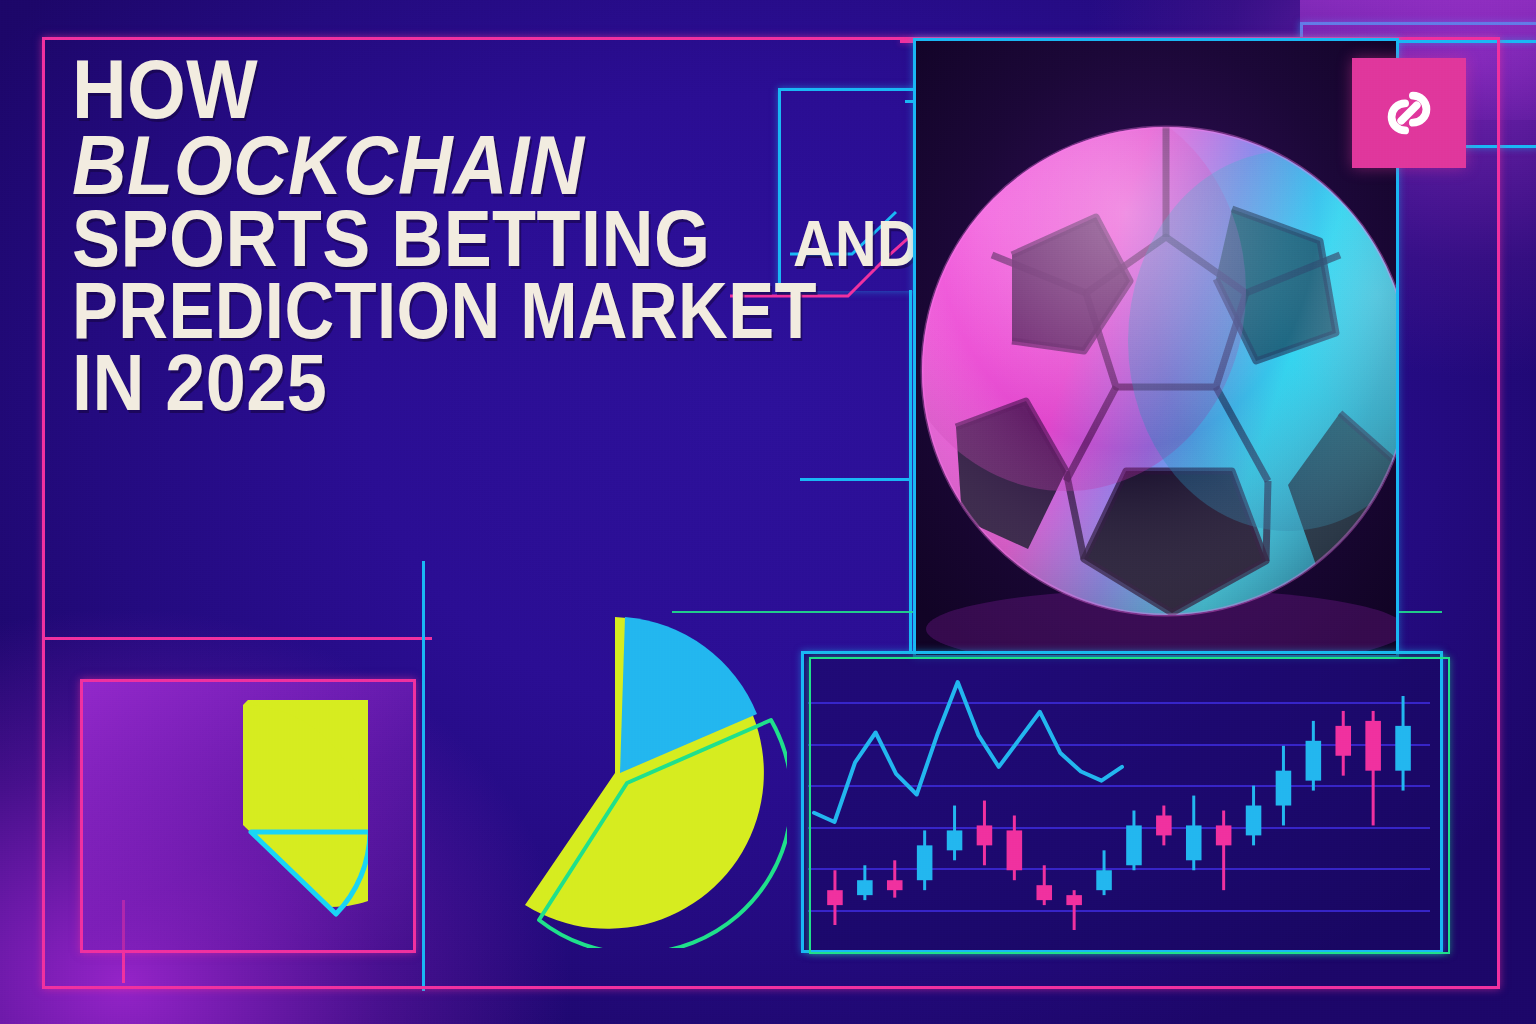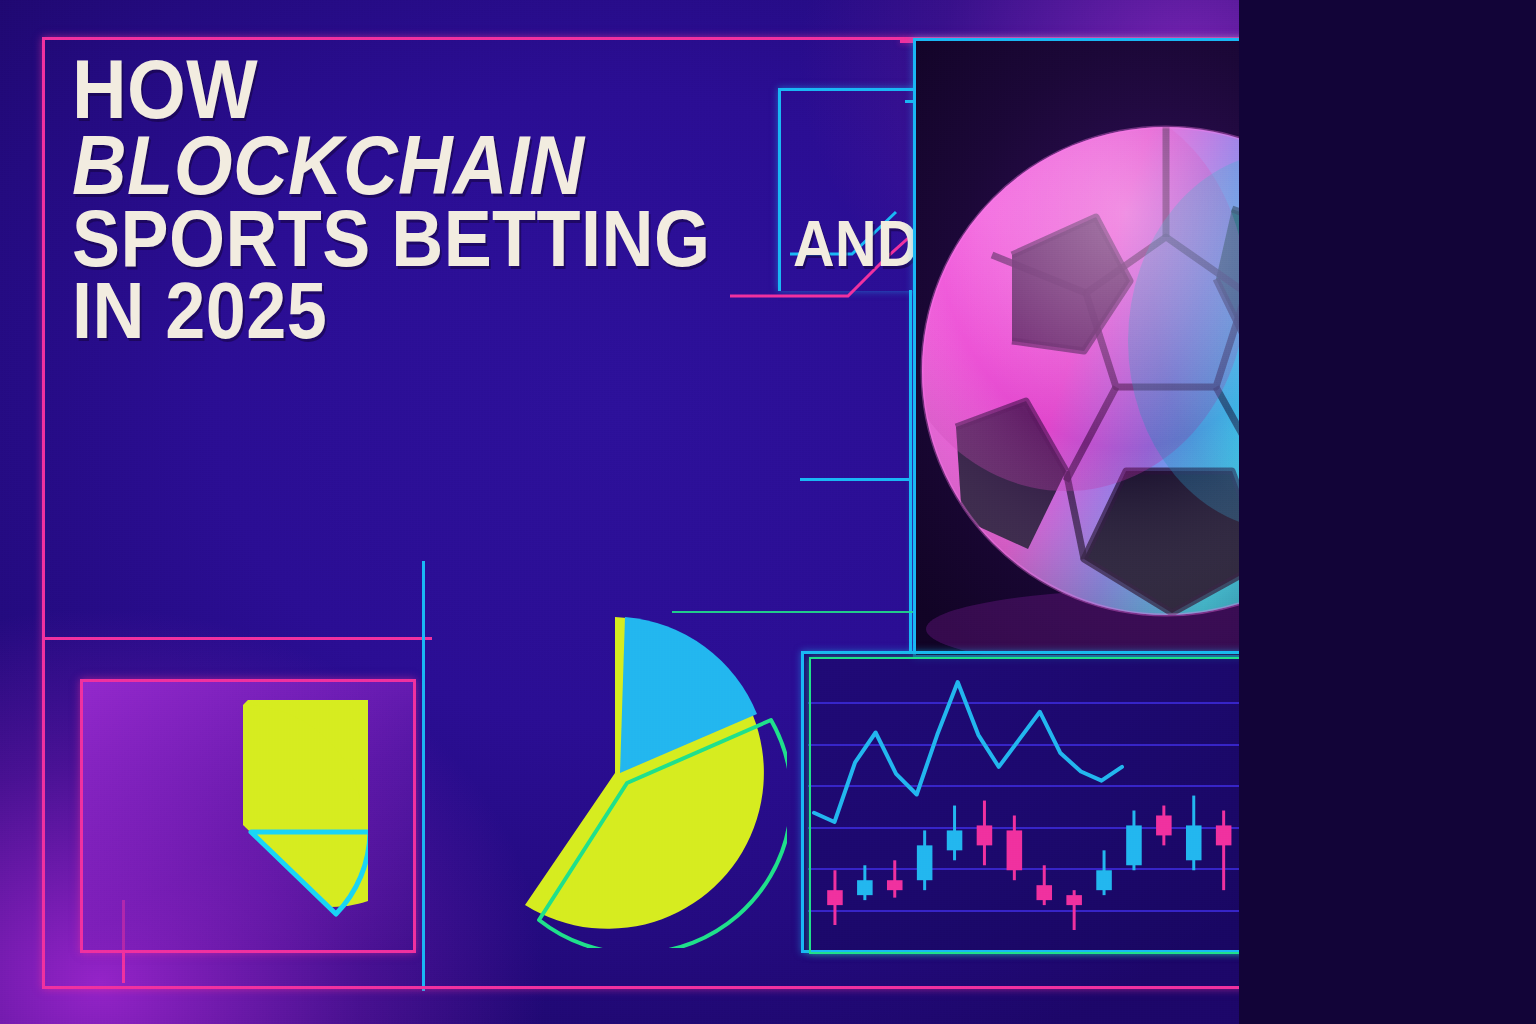--- a/index.html
+++ b/index.html
@@ -1,18 +1,18 @@
 <!DOCTYPE html>
 <html><head>
 <meta charset="utf-8">
 <style>
   html,body{margin:0;padding:0;background:#120438;}
   body{width:1536px;height:1024px;overflow:hidden;font-family:"Liberation Sans",sans-serif;}
 
-  #stage{position:relative;width:1239px;height:1024px;overflow:hidden;
+  #stage{position:relative;width:1536px;height:1024px;overflow:hidden;
          background:
            radial-gradient(ellipse 620px 520px at 8% 96%, rgba(168,40,216,.85) 0%, rgba(120,26,180,.45) 42%, rgba(60,14,120,0) 72%),
            radial-gradient(ellipse 520px 420px at 96% 6%, rgba(150,45,200,.70) 0%, rgba(90,25,150,.35) 48%, rgba(40,10,100,0) 75%),
            radial-gradient(ellipse 900px 700px at 50% 40%, #2c1099 0%, #2a0d92 45%, #230a7e 75%, #1c0668 100%);
   }
   
   #grain{position:absolute;inset:0;pointer-events:none;opacity:.16;mix-blend-mode:overlay;
     background-image:
       repeating-linear-gradient(0deg, rgba(255,255,255,.10) 0 1px, rgba(0,0,0,0) 1px 2px),
       repeating-linear-gradient(90deg, rgba(255,255,255,.07) 0 1px, rgba(0,0,0,0) 1px 3px);
@@ -104,20 +104,21 @@
   <div class="ln vline" style="left:422px;top:561px;width:3px;height:430px;background:#19b7f5;"></div>
 
   <div class="ln vline" style="left:122px;top:900px;width:3px;height:83px;background:#f0309e;"></div>
 
   <div id="outer-frame"></div>
 
   <div id="headline">
     <span class="l l1"><span class="sq">HOW</span></span>
     <span class="l l2"><span class="sq">BLOCKCHAIN</span></span>
     <span class="l l4"><span class="sq">SPORTS BETTING</span><span class="sq sm" style="margin-left:12px">AND</span></span>
+    <span class="l l5"><span class="sq" style="transform:scaleX(.86)">PREDICTION MARKET</span></span>
     <span class="l l6"><span class="sq">IN 2025</span></span>
   </div>
 
   <div id="ball-panel">
     <svg width="480" height="614" viewBox="0 0 480 614">
       <defs>
         <radialGradient id="ballbg" cx="50%" cy="42%" r="70%">
           <stop offset="0%" stop-color="#330f5c"></stop>
           <stop offset="60%" stop-color="#1b0737"></stop>
           <stop offset="100%" stop-color="#110325"></stop>

